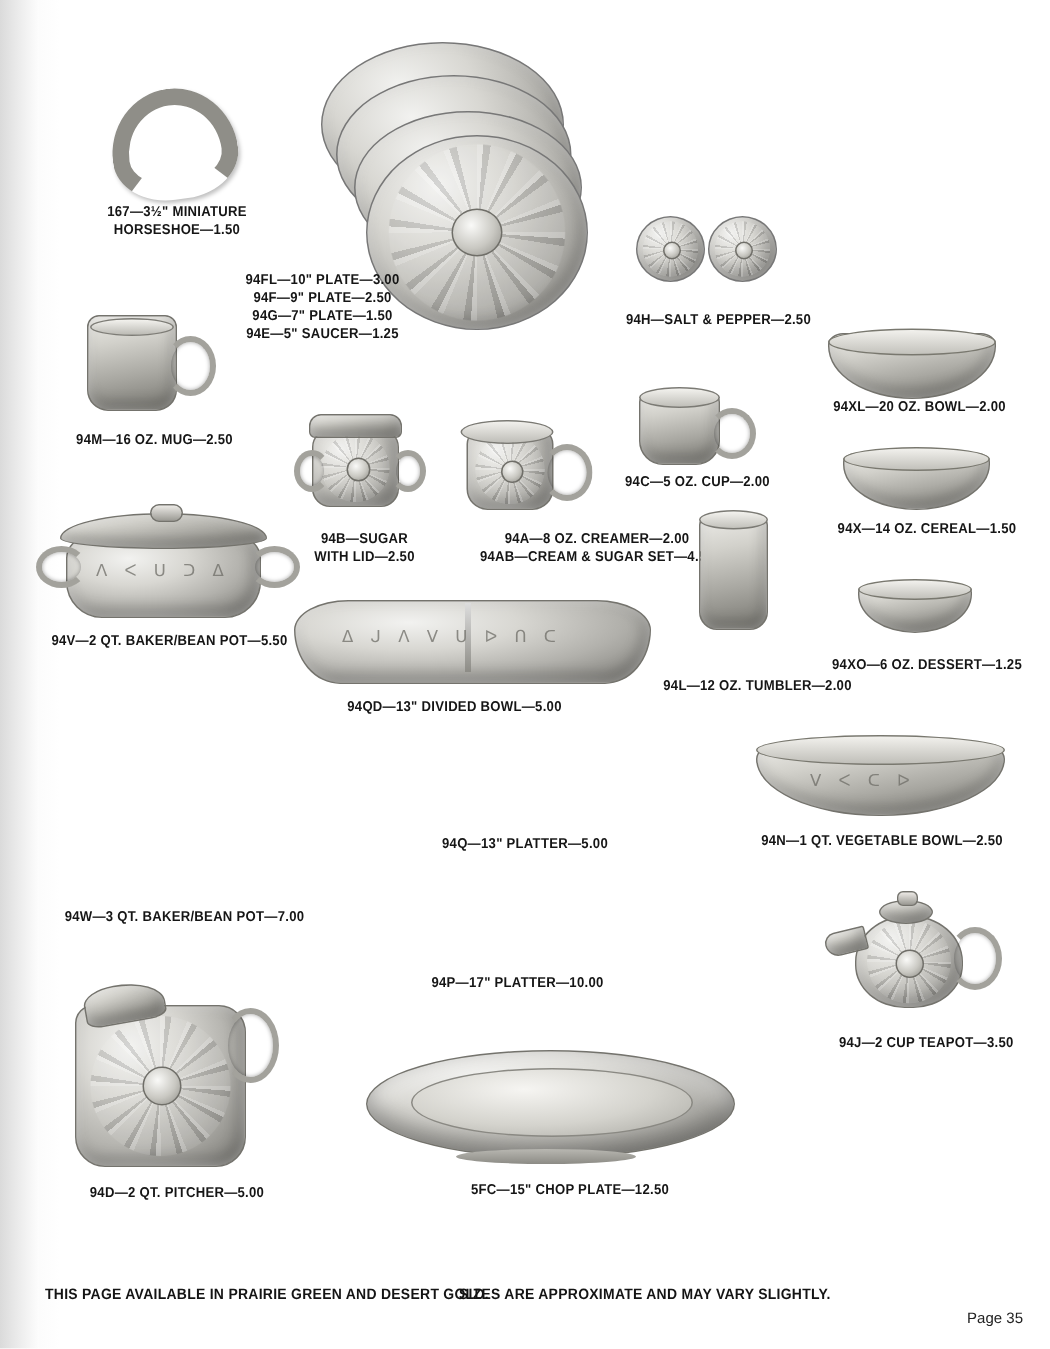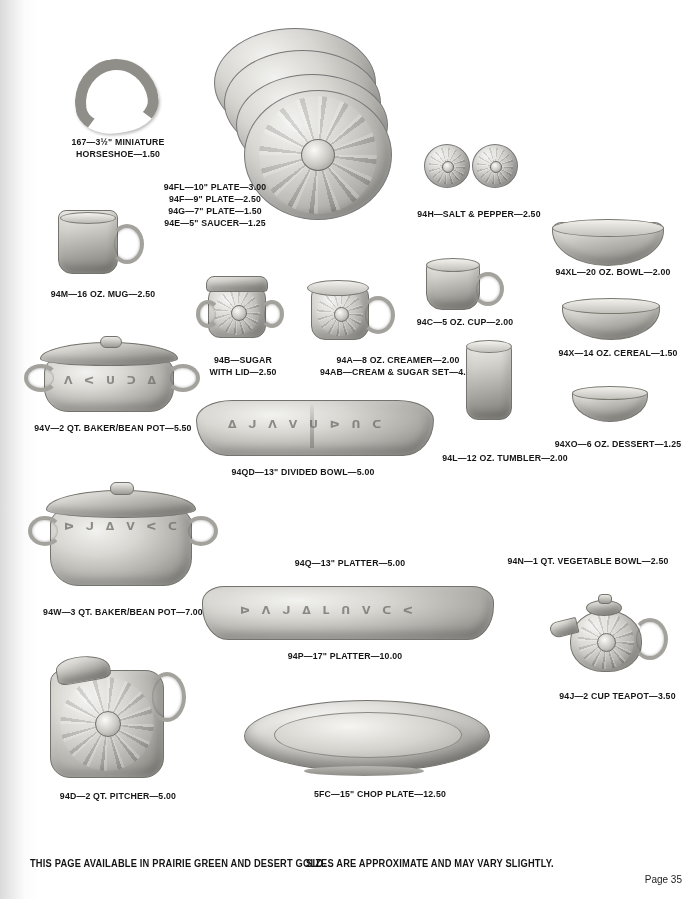--- a/index.html
+++ b/index.html
@@ -15,21 +15,21 @@
     position:absolute;inset:0;
     background:
       linear-gradient(90deg,#e6e6e6 0px,#f4f4f4 10px,#fbfbfb 22px,#ffffff 40px);
   }
   
   .gutter{
     position:absolute;left:0;top:0;width:26px;height:899px;
     background:linear-gradient(90deg,#d9d9d9,#efefef 60%,#fdfdfd);
     opacity:.9;
   }
-  .item{position:absolute;font-weight:bold;}
+  .item{position:absolute;}
   .cap{
     position:absolute;
     text-align:center;
     font-size:9.5px;
     font-weight:bold;
     letter-spacing:.2px;
     line-height:12px;
     color:#151515;
     white-space:pre-line;
     font-family:"Liberation Sans", sans-serif;
@@ -206,36 +206,29 @@
 
   <div class="item" style="left:190px;top:392px;width:250px;height:70px;text-align:right;">
     <div class="art gs" style="left:6px;top:8px;width:236px;height:54px;border-radius:40px 40px 34px 34px/22px 22px 40px 40px;border:1px solid #74736d;"></div>
     <div class="art" style="left:120px;top:10px;width:4px;height:46px;background:linear-gradient(#ddd,#8d8c86);"></div>
     <div class="glyphband" style="left:38px;top:26px;">ᐃ ᒍ ᐱ ᐯ ᑌ ᐅ ᑎ ᑕ</div>
   </div>
   <div class="cap" style="left:178px;top:466px;width:250px;">94QD—13" DIVIDED BOWL—5.00</div>
 
   <div class="cap" style="left:240px;top:557px;width:220px;">94Q—13" PLATTER—5.00</div>
 
+  <div class="item" style="left:498px;top:488px;width:180px;height:62px;">
+    <div class="art gs2" style="left:6px;top:8px;width:164px;height:46px;border-radius:14px 14px 50% 50%/10px 10px 80% 80%;border:1px solid #74736d;"></div>
+    <div class="art ellipse" style="left:6px;top:2px;width:164px;height:18px;background:linear-gradient(#f2f1ed,#c0bfb9);border:1px solid #79786f;"></div>
+    <div class="glyphband" style="left:42px;top:26px;">ᐯ ᐸ ᑕ ᐅ</div>
+  </div>
   <div class="cap" style="left:488px;top:555px;width:200px;">94N—1 QT. VEGETABLE BOWL—2.50</div>
 
-  <div class="item" style="left:22px;top:480px;width:200px;height:110px;">
-    <div class="art gs" style="left:28px;top:30px;width:140px;height:74px;border-radius:14px 14px 28px 28px;border:1px solid #74736d;"></div>
-    <div class="art gs2" style="left:24px;top:10px;width:148px;height:26px;border-radius:50%/70% 70% 30% 30%;border:1px solid #74736d;"></div>
-    <div class="art" style="left:88px;top:2px;width:22px;height:11px;border-radius:6px;background:linear-gradient(#eceae6,#9c9b95);border:1px solid #74736d;"></div>
-    <div class="handle" style="left:6px;top:36px;width:26px;height:22px;border-right-color:transparent;"></div>
-    <div class="handle" style="left:162px;top:36px;width:26px;height:22px;border-left-color:transparent;"></div>
-    <div class="glyphband" style="left:42px;top:40px;">ᐅ ᒍ ᐃ ᐯ ᐸ ᑕ</div>
-  </div>
   <div class="cap" style="left:18px;top:606px;width:210px;">94W—3 QT. BAKER/BEAN POT—7.00</div>
 
-  <div class="item" style="left:198px;top:576px;width:300px;height:72px;">
-    <div class="art gs" style="left:4px;top:10px;width:290px;height:52px;border-radius:22px 22px 26px 26px/16px 16px 34px 34px;border:1px solid #74736d;"></div>
-    <div class="glyphband" style="left:42px;top:28px;">ᐅ ᐱ ᒍ ᐃ ᒪ ᑎ ᐯ ᑕ ᐸ</div>
-  </div>
   <div class="cap" style="left:230px;top:650px;width:230px;">94P—17" PLATTER—10.00</div>
 
   <div class="item" style="left:548px;top:592px;width:130px;height:86px;">
     <div class="art gs" style="left:22px;top:18px;width:70px;height:60px;border-radius:50% 50% 46% 46%;border:1px solid #74736d;">
       <div class="spokes"></div>
       <div class="hub" style="left:26px;top:22px;width:17px;height:17px;"></div>
     </div>
     <div class="art gs2" style="left:38px;top:8px;width:34px;height:14px;border-radius:50%;border:1px solid #74736d;"></div>
     <div class="art" style="left:50px;top:2px;width:12px;height:8px;border-radius:4px;background:linear-gradient(#ece9e5,#9b9a94);border:1px solid #74736d;"></div>
     <div class="art gs2" style="left:2px;top:28px;width:26px;height:14px;border-radius:8px 2px 2px 10px;transform:rotate(-14deg);border:1px solid #74736d;"></div>

